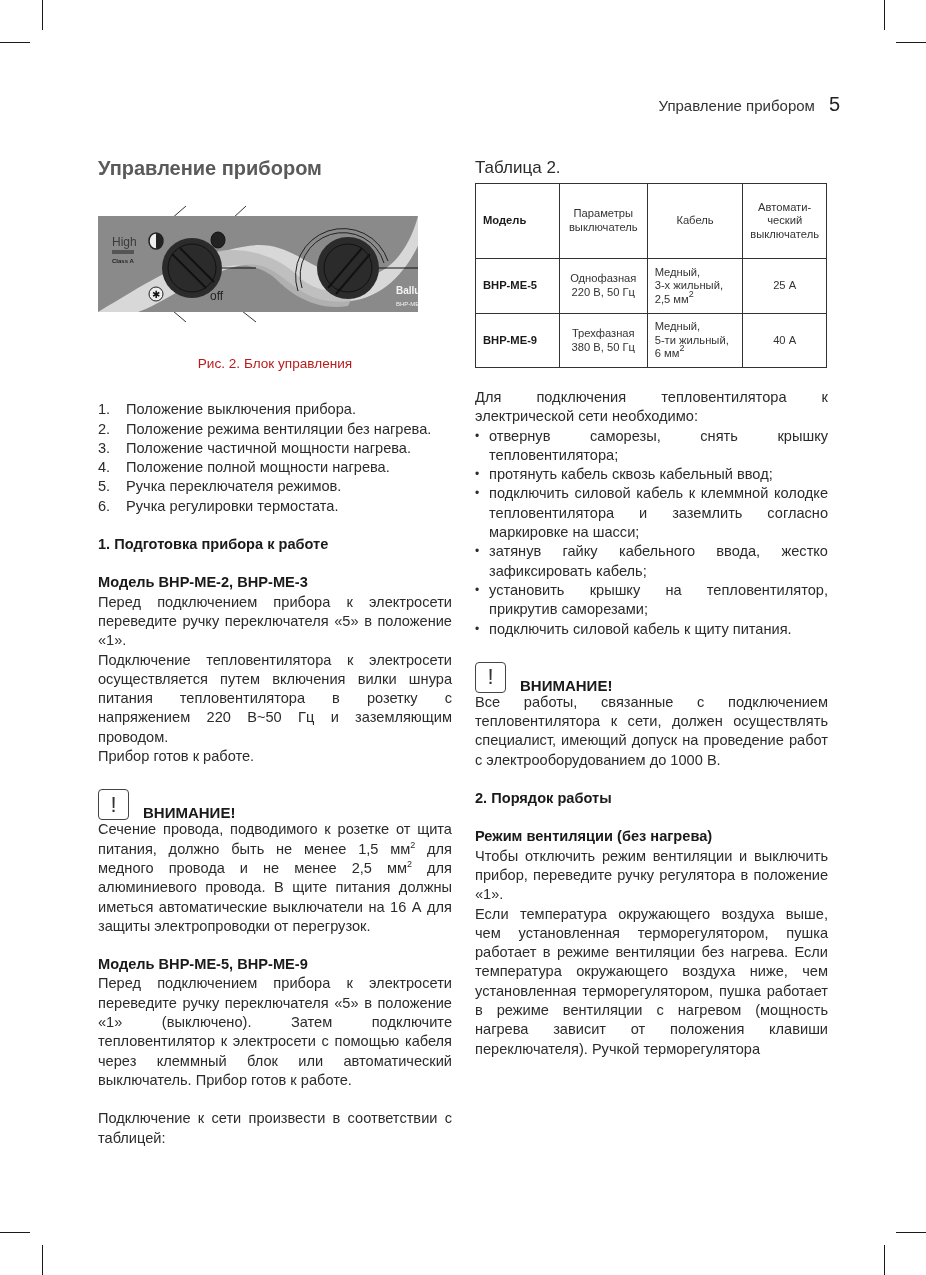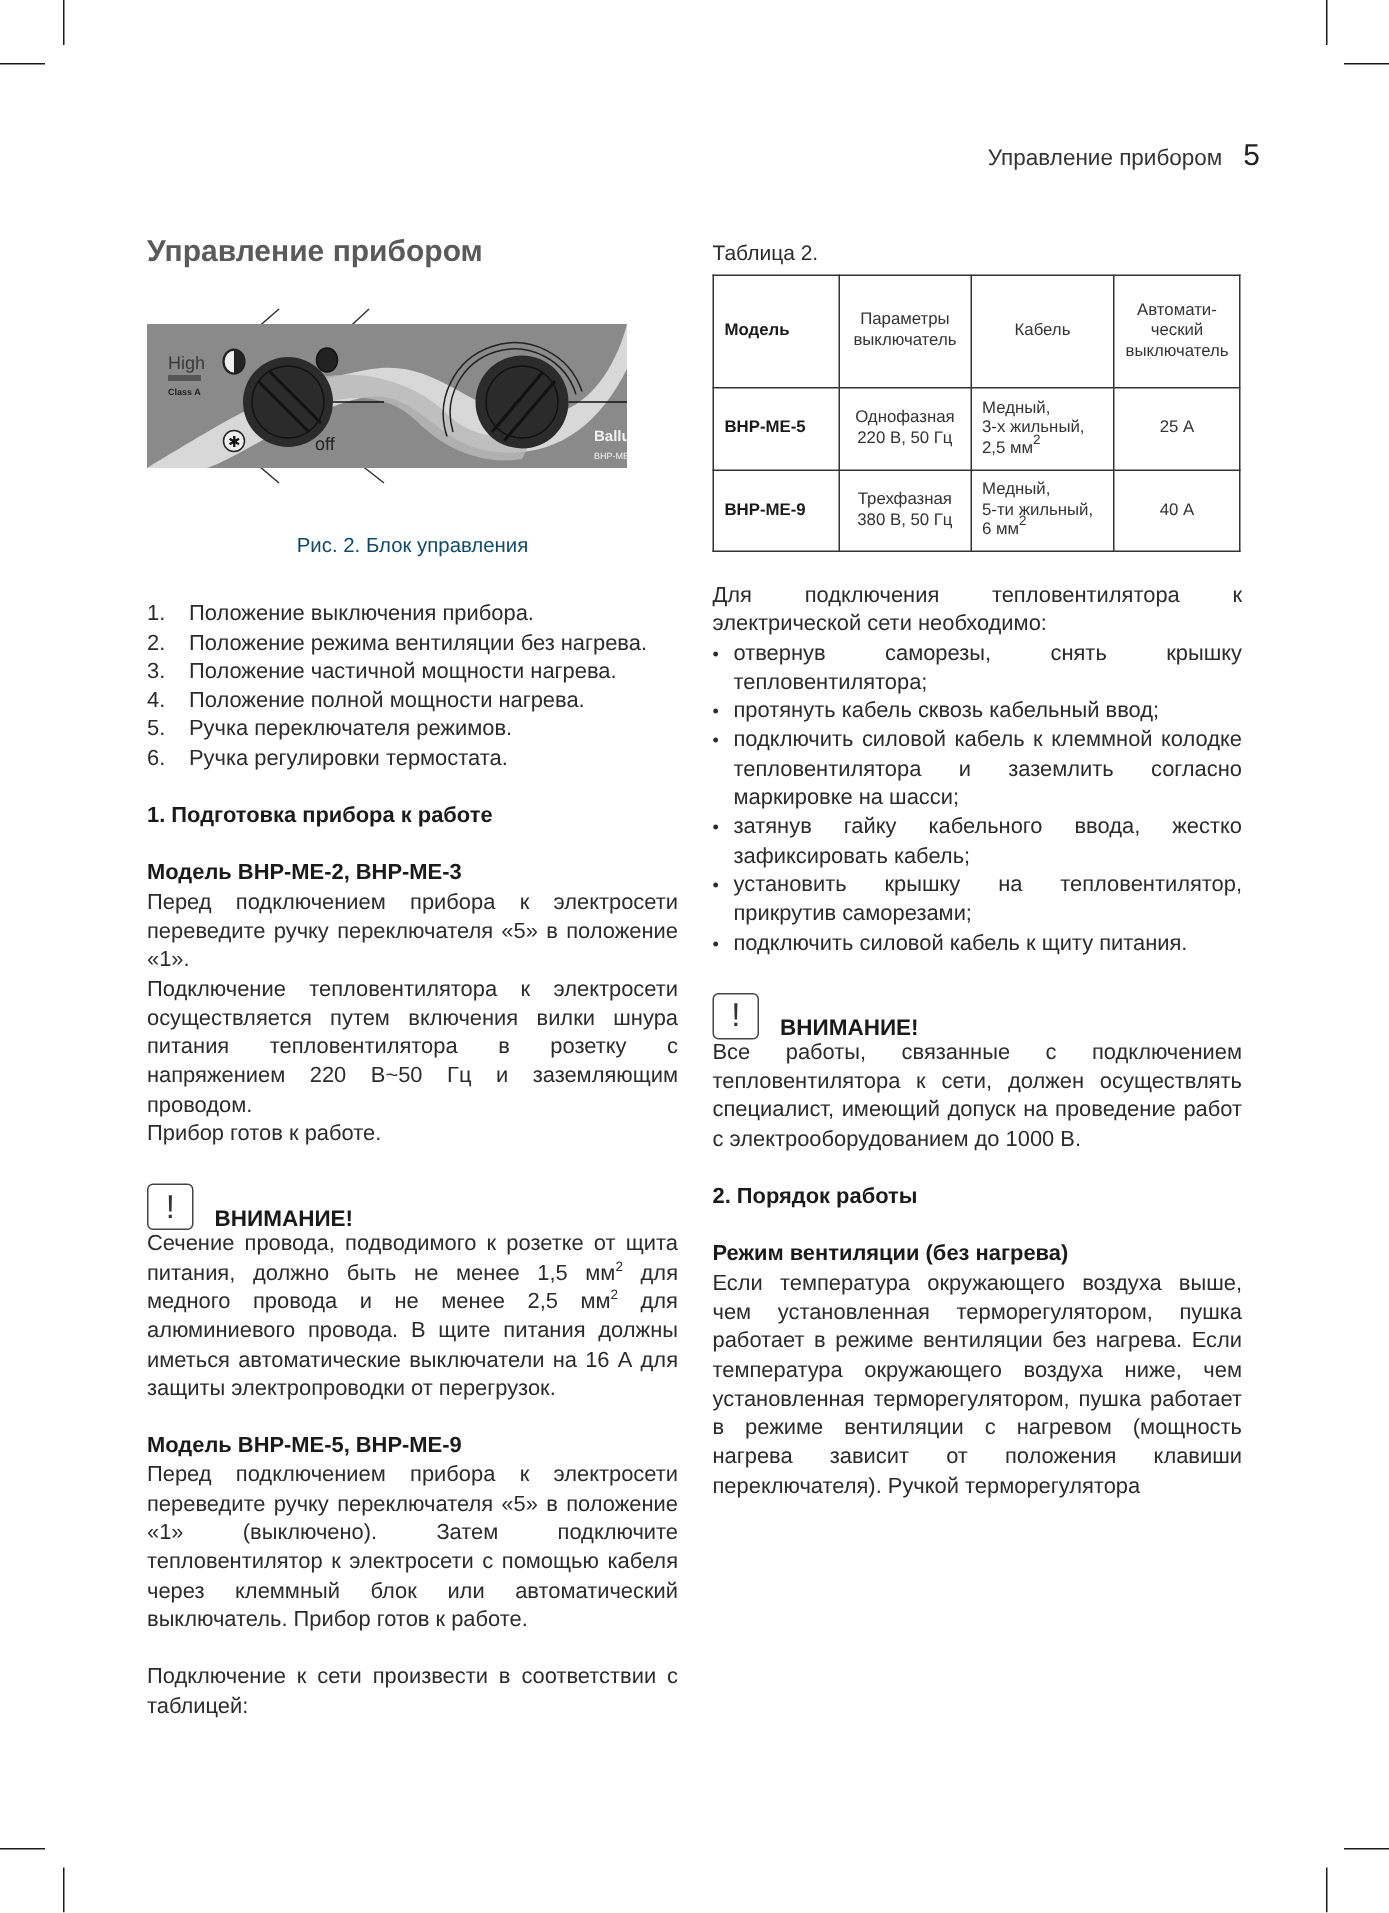--- a/index.html
+++ b/index.html
@@ -25,21 +25,21 @@
   .warn { display:flex; align-items:flex-end; gap:14px; margin:0; height:36px; }
   .warn-icon { width:31px; height:31px; border:1.5px solid #444; border-radius:4px; box-sizing:border-box;
                display:flex; align-items:center; justify-content:center; font-size:22px; color:#333; line-height:1; }
   .warn-title { font-weight:bold; font-size:15px; color:#1a1a1a; line-height:15px; }
   sup { font-size:9px; line-height:0; vertical-align:6px; }
   table.t2 { border-collapse:collapse; width:352px; font-size:11.2px; line-height:13.6px; color:#333; }
   table.t2 td { border:1px solid #333; padding:3px 7px; vertical-align:middle; }
   table.t2 td.c { text-align:center; }
   table.t2 td.m { font-weight:bold; color:#1a1a1a; }
   .panel { position:relative; width:320px; height:96px; background:#8a8a8a; overflow:hidden; }
-  .caption { text-align:center; font-size:13.6px; color:#0c4a6e; }
+  .caption { text-align:center; font-size:13.6px; color:#b91c1c; }
 </style>
 </head>
 <body>
 
 <div class="crop" style="left:42px;top:0;width:1px;height:30px;"></div>
 <div class="crop" style="left:0;top:42px;width:30px;height:1px;"></div>
 <div class="crop" style="left:884px;top:0;width:1px;height:30px;"></div>
 <div class="crop" style="left:896px;top:42px;width:30px;height:1px;"></div>
 <div class="crop" style="left:0;top:1232px;width:30px;height:1px;"></div>
 <div class="crop" style="left:42px;top:1245px;width:1px;height:30px;"></div>
@@ -140,21 +140,21 @@
     <div class="warn-title">ВНИМАНИЕ!</div>
   </div>
   <p class="p just"><span>Сечение провода, подводимого к розетке от щита питания, должно быть не менее 1,5 мм</span><sup>2</sup><span> для медного провода и не менее 2,5 мм</span><sup>2</sup><span> для алюминиевого провода. В щите питания должны иметься автоматические выключатели на 16 А для защиты электропроводки от перегрузок.</span></p>
 
   <p class="h-bold" style="margin-top:19px;">Модель BHP-ME-5, BHP-ME-9</p>
   <p class="p just">Перед подключением прибора к электросети переведите ручку переключателя «5» в положение «1» (выключено). Затем подключите тепловентилятор к электросети с помощью кабеля через клеммный блок или автоматический выключатель. Прибор готов к работе.</p>
   <p class="p just" style="margin-top:19px;">Подключение к сети произвести в соответствии с таблицей:</p>
 </div>
 
 <div class="col col-right">
-  <div style="font-size:14px;line-height:26px;">Таблица 2.</div>
+  <div style="font-size:17px;line-height:26px;">Таблица 2.</div>
   <table class="t2" style="margin-top:2px;">
     <tbody>
         <tr style="height:75px;">
       <td class="m" style="width:70px;">Модель</td>
       <td class="c" style="width:73px;"><span>Параметры</span><br><span>выключатель</span></td>
       <td class="c" style="width:82px;">Кабель</td>
       <td class="c"><span>Автомати-</span><br><span>ческий</span><br><span>выключатель</span></td>
     </tr>
     <tr style="height:55px;">
       <td class="m">BHP-ME-5</td>
@@ -201,14 +201,15 @@
 
   <div class="warn" style="margin-top:18px;">
     <div class="warn-icon">!</div>
     <div class="warn-title">ВНИМАНИЕ!</div>
   </div>
   <p class="p just">Все работы, связанные с подключением тепловентилятора к сети, должен осуществлять специалист, имеющий допуск на проведение работ с электрооборудованием до 1000 В.</p>
 
   <p class="h-bold" style="margin-top:19px;">2. Порядок работы</p>
 
   <p class="h-bold" style="margin-top:19px;">Режим вентиляции (без нагрева)</p>
+  <p class="p just">Чтобы отключить режим вентиляции и выключить прибор, переведите ручку регулятора в положение «1».</p>
   <p class="p just">Если температура окружающего воздуха выше, чем установленная терморегулятором, пушка работает в режиме вентиляции без нагрева. Если температура окружающего воздуха ниже, чем установленная терморегулятором, пушка работает в режиме вентиляции с нагревом (мощность нагрева зависит от положения клавиши переключателя). Ручкой терморегулятора</p>
 </div>
 
 </body></html>

